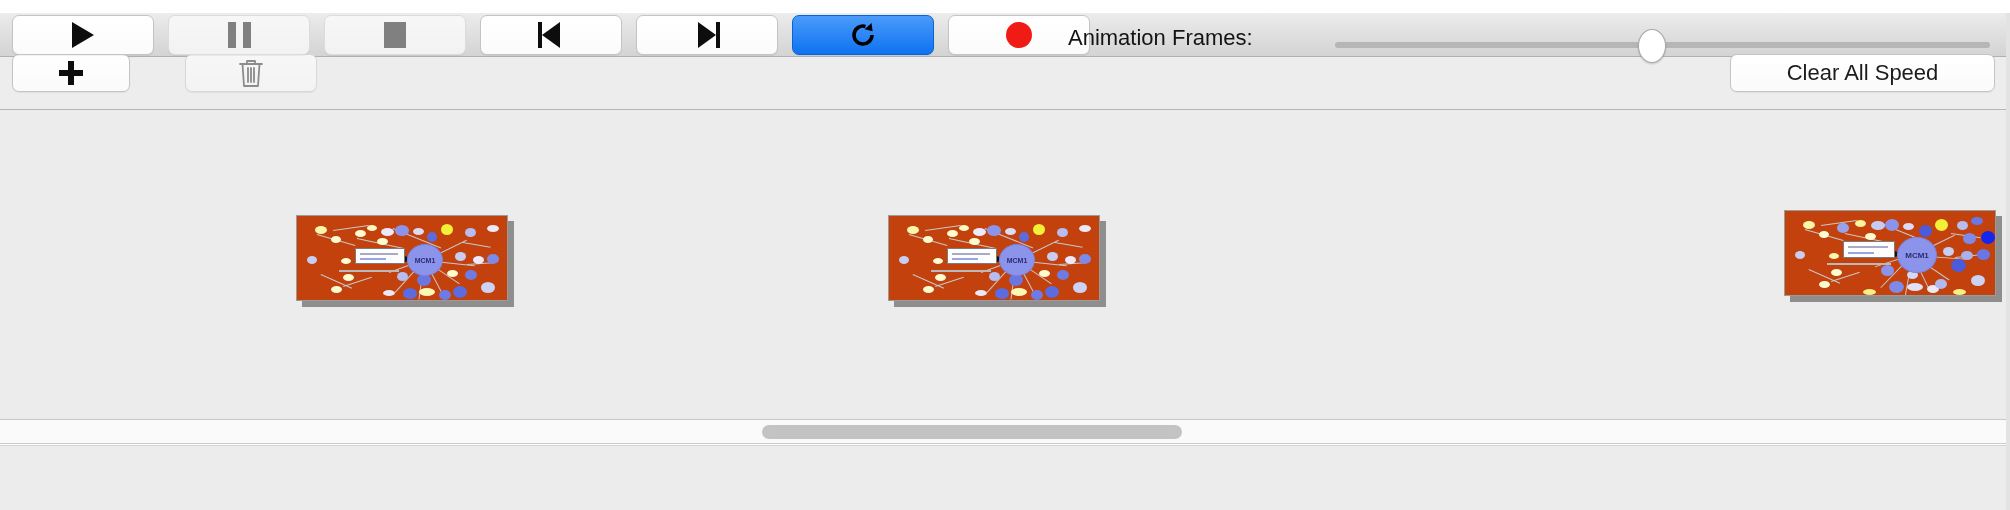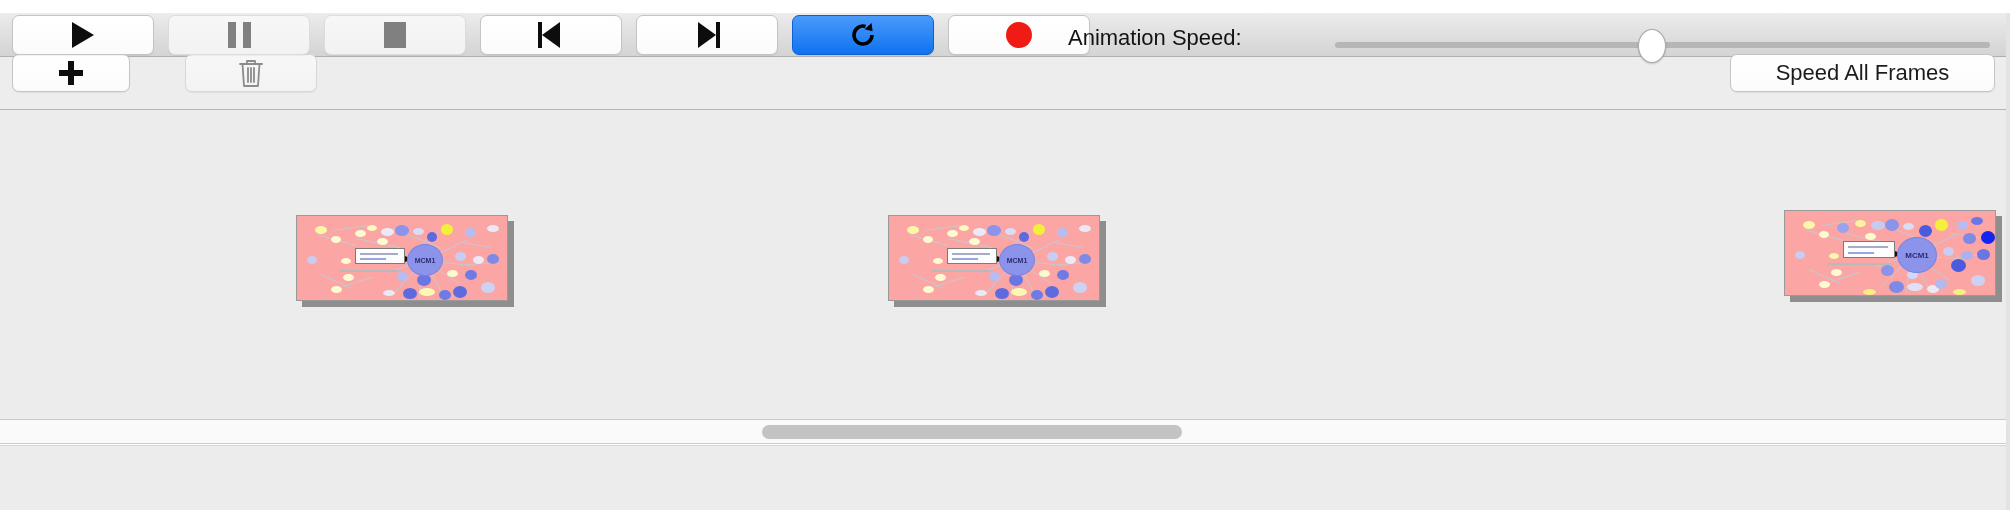--- a/index.html
+++ b/index.html
@@ -87,21 +87,21 @@
   .frame {
     position: absolute;
     width: 218px; height: 92px;
   }
   .frame .shadow-r {
     position: absolute; left: 6px; top: 6px; width: 212px; height: 86px;
     background: #8e8e8e;
   }
   .frame .sheet {
     position: absolute; left: 0; top: 0; width: 212px; height: 86px;
-    background: #fca5a5; border: 1px solid #9a9a9a;
+    background: #c2410c; border: 1px solid #9a9a9a;
     overflow: hidden;
   }
   .frame .net { position: absolute; inset: 0; }
   .node { position: absolute; border-radius: 50%; }
   .edge { position: absolute; background: #c8c8cc; height: 1px; transform-origin: 0 0; }
   .hub {
     position: absolute; border-radius: 50%;
     background: #8b93ea; border: 1px solid #7a83e2;
     display: flex; align-items: center; justify-content: center;
     color: #2c2c70; font-size: 7px; font-weight: bold;
@@ -201,21 +201,21 @@
 
   <div class="toolbar"></div>
   <div class="btn" id="add-frame-btn">
     <span class="glyph-plus"></span>
   </div>
   <div class="btn dim" id="del-frame-btn">
     <svg width="26" height="30" viewBox="0 0 26 30">
       <path d="M2 6 H24 M9 6 V3 H17 V6 M4.5 6 L6 28 H20 L21.5 6 M10 10 V24 M13 10 V24 M16 10 V24" fill="none" stroke="#8c8c8c" stroke-width="1.8" stroke-linecap="round" stroke-linejoin="round"></path>
     </svg>
   </div>
-  <div class="btn" id="clear-all-btn">Speed All Frames</div>
+  <div class="btn" id="clear-all-btn">Clear All Speed</div>
 
   <div class="timeline">
 
     <div class="frame" style="left:296px; top:105px;">
       <div class="shadow-r"></div>
       <div class="sheet">
         <div class="net">
           <div class="edge" style="left:20px;  top:18px; width:40px; transform:rotate(16deg);"></div>
           <div class="edge" style="left:36px;  top:14px; width:36px; transform:rotate(-8deg);"></div>
           <div class="edge" style="left:60px;  top:22px; width:48px; transform:rotate(12deg);"></div>
@@ -429,18 +429,18 @@
   <div class="tbtn on" id="loop-btn">
     <svg width="30" height="30" viewBox="0 0 30 30">
       <path d="M24 15 A9 9 0 1 1 17.5 6.4" fill="none" stroke="#000" stroke-width="3.6" stroke-linecap="butt"></path>
       <path d="M23.6 3 L24.6 11.2 L16.6 9.2 Z" fill="#000"></path>
     </svg>
   </div>
   <div class="tbtn" id="rec-btn">
     <span class="ic-rec"></span>
   </div>
 
-  <div class="speed-label">Animation Speed:</div>
+  <div class="speed-label">Animation Frames:</div>
   <div class="slider"></div>
   <div class="slider-thumb"></div>
 
   <div class="right-edge"></div>
 </div>
 
 </body></html>

